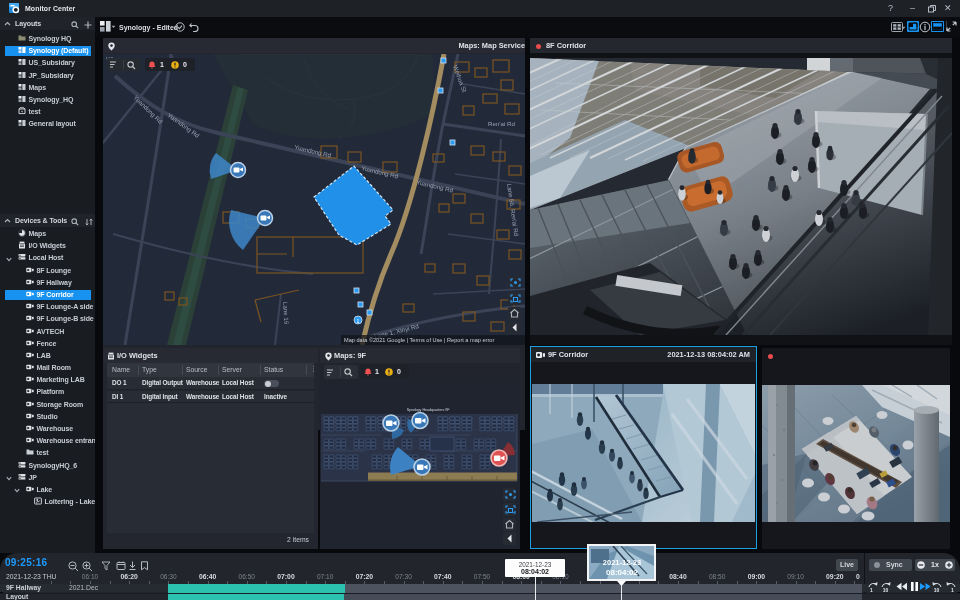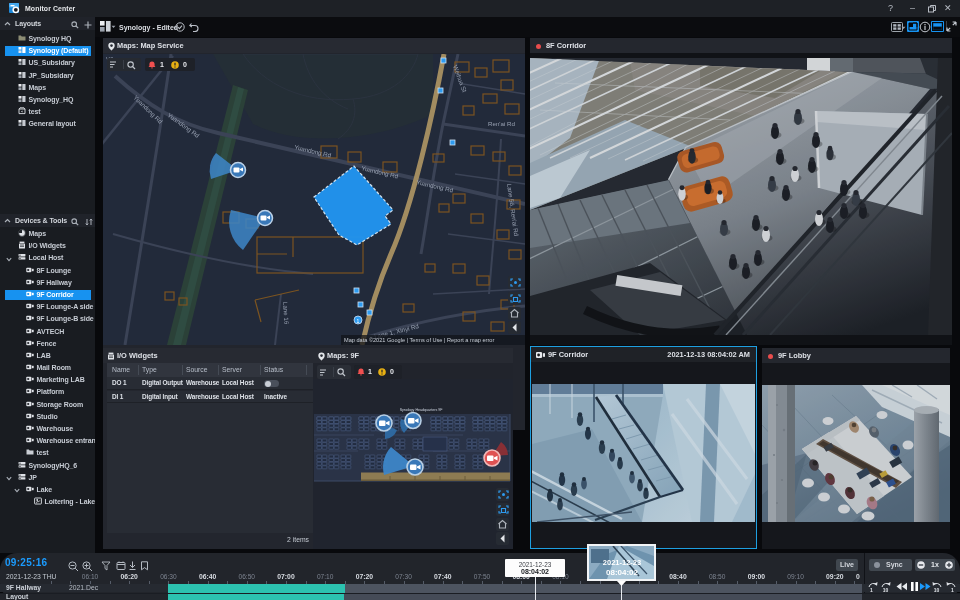--- a/index.html
+++ b/index.html
@@ -291,21 +291,21 @@
               <rect x="5.8" y="2.8" width="1.9" height="2.4" fill="#dfe2e7"></rect>
             </svg></span><span style="margin-left:2.5px;">Lake</span></div>
         <div class="sitem"><span style="margin-left:34px;"><svg width="8" height="8" viewBox="0 0 8 8" style="vertical-align:-1px;">
               <rect x="0.6" y="1" width="6.8" height="6" rx="0.6" fill="none" stroke="#dfe2e7" stroke-width="0.9"></rect>
               <circle cx="3.2" cy="3" r="0.9" fill="#dfe2e7"></circle>
               <path d="M2.4 6.2 l1-2 1.4 0.6 1-1.4" stroke="#dfe2e7" stroke-width="0.8" fill="none"></path>
             </svg></span><span style="margin-left:2.5px;">Loitering - Lake</span></div>
       </div>
   </div>
 
-  <div class="abs panel" id="mapsvc" style="left:103px; top:38px; width:422px; height:392px;">
+  <div class="abs panel" id="mapsvc" style="left:103px; top:38px; width:422px; height:392px;text-align:right;">
     <div class="phead"><span style="margin-left:14px;">Maps: Map Service</span></div>
     <svg class="abs" style="left:4px;top:3.5px;" width="9" height="9" viewBox="0 0 9 9">
         <path d="M4.5 0.5 a3.2 3.2 0 0 1 3.2 3.2 c0 2.2 -3.2 4.8 -3.2 4.8 s-3.2 -2.6 -3.2 -4.8 a3.2 3.2 0 0 1 3.2 -3.2 z" fill="#e3e6ea"></path>
         <circle cx="4.5" cy="3.6" r="1.3" fill="#272a32"></circle>
       </svg>
     <svg class="abs" style="left:0;top:16px;" width="422" height="291" viewBox="0 0 422 291">
       <rect width="422" height="291" fill="#222a3a"></rect>
 
       <path d="M110 0 L330 0 L330 60 C280 85 200 95 150 70 Z" fill="#242e36"></path>
       <path d="M140 0 C160 30 200 50 250 45 C290 42 310 20 315 0 Z" fill="none" stroke="#2b3340" stroke-width="1"></path>
@@ -676,21 +676,21 @@
       <span class="abs" style="left:5px;">DI 1</span>
       <span class="abs" style="left:35px;">Digital Input</span>
       <span class="abs" style="left:79px;">Warehouse</span>
       <span class="abs" style="left:115px;">Local Host</span>
       <span class="abs" style="left:157px;">Inactive</span>
     </div>
     <div class="abs" style="left:4px;top:55px;right:4px;bottom:16px;background:#282c34;"></div>
     <div class="abs" style="left:0;bottom:3px;right:9px;height:12px;font-size:6.8px;color:#c3c9d1;text-align:right;line-height:12px;">2 items</div>
   </div>
 
-  <div class="abs panel" id="map9f" style="left:313px; top:348px; width:200px; height:172px; background:#21242c;">
+  <div class="abs panel" id="map9f" style="left:320px; top:348px; width:200px; height:172px; background:#21242c;">
     <div class="phead"><span style="margin-left:14px;">Maps: 9F</span></div>
     <svg class="abs" style="left:4px;top:3.5px;" width="9" height="9" viewBox="0 0 9 9">
         <path d="M4.5 0.5 a3.2 3.2 0 0 1 3.2 3.2 c0 2.2 -3.2 4.8 -3.2 4.8 s-3.2 -2.6 -3.2 -4.8 a3.2 3.2 0 0 1 3.2 -3.2 z" fill="#e3e6ea"></path>
         <circle cx="4.5" cy="3.6" r="1.3" fill="#272a32"></circle>
       </svg>
     <div class="abs" style="left:4px;top:17px;width:34px;height:14px;background:#2a2e36;border-radius:2px;">
       <svg class="abs" style="left:3px;top:3.5px;" width="8" height="7" viewBox="0 0 8 7">
           <path d="M0 1 h6 M0 3.5 h4.5 M0 6 h3" stroke="#c3c8cf" stroke-width="1.1"></path>
         </svg>
       <div class="abs" style="left:16px;top:2px;width:1px;height:10px;background:#3a3f48;"></div>
@@ -1154,21 +1154,20 @@
 
       <g stroke="#eef5f8" stroke-width="3" opacity="0.7">
         <line x1="140" y1="30" x2="205" y2="120"></line>
           <line x1="155" y1="15" x2="215" y2="95"></line>
       </g>
       <rect width="223" height="138" fill="#27506e" opacity="0.17"></rect>
     </svg>
   </div>
 
   <div class="abs" id="cam2" style="left:762px; top:348px; width:188px; height:201px; background:#15171c;">
-    <div class="phead" style="background:#24272e;"><span style="margin-left:16px;">9F Lobby</span></div>
     <div class="abs" style="left:6px;top:5.5px;width:5px;height:5px;border-radius:50%;background:#e84c4c;"></div>
     <svg class="abs" style="left:0;top:37px;" width="188" height="137" viewBox="0 0 188 137">
       <defs>
         <linearGradient id="c2floor" x1="0" y1="0" x2="0.7" y2="1">
           <stop offset="0" stop-color="#a4b5c2"></stop>
             <stop offset="0.6" stop-color="#8299aa"></stop>
             <stop offset="1" stop-color="#5f7486"></stop>
         </linearGradient>
         <linearGradient id="c2col" x1="0" y1="0" x2="1" y2="0">
           <stop offset="0" stop-color="#b4babf"></stop>

